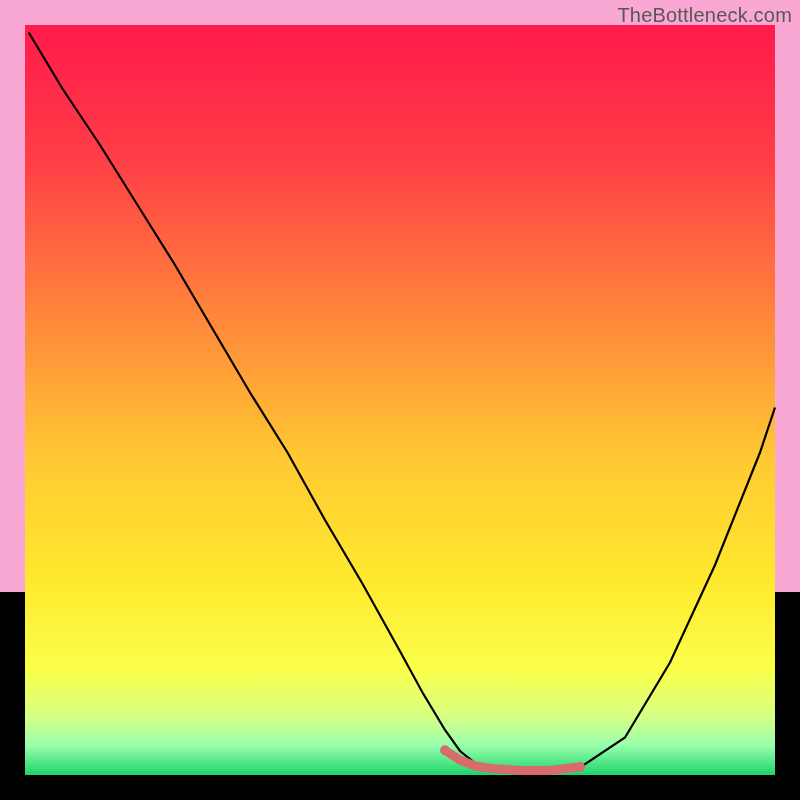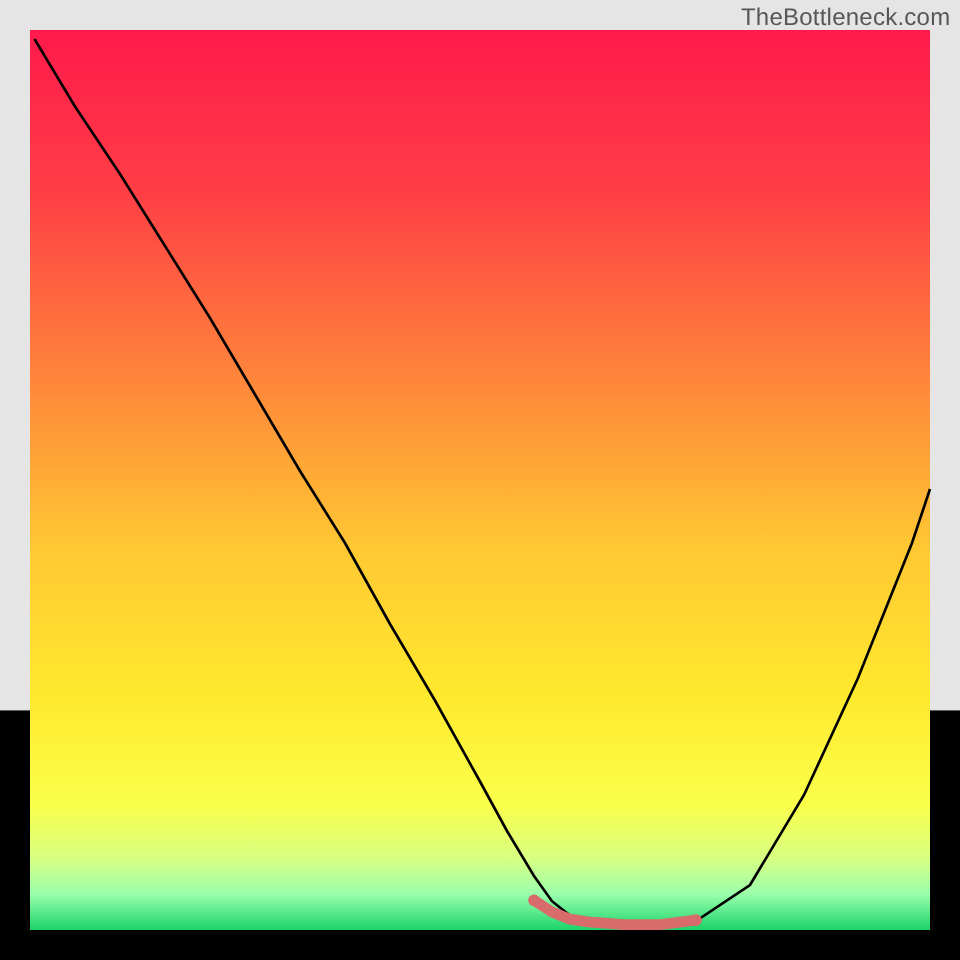--- a/index.html
+++ b/index.html
@@ -9,21 +9,21 @@
     height: 800px;
     overflow: hidden;
     background: #000;
   }
   .frame {
     position: absolute;
     left: 0;
     top: 0;
     width: 800px;
     height: 592px;
-    background: #e5e5e5;
+    background: #f9a8d4;
   }
   .plot-area {
     position: absolute;
     left: 25px;
     top: 25px;
     width: 750px;
     height: 750px;
     
   }
   .gradient {

